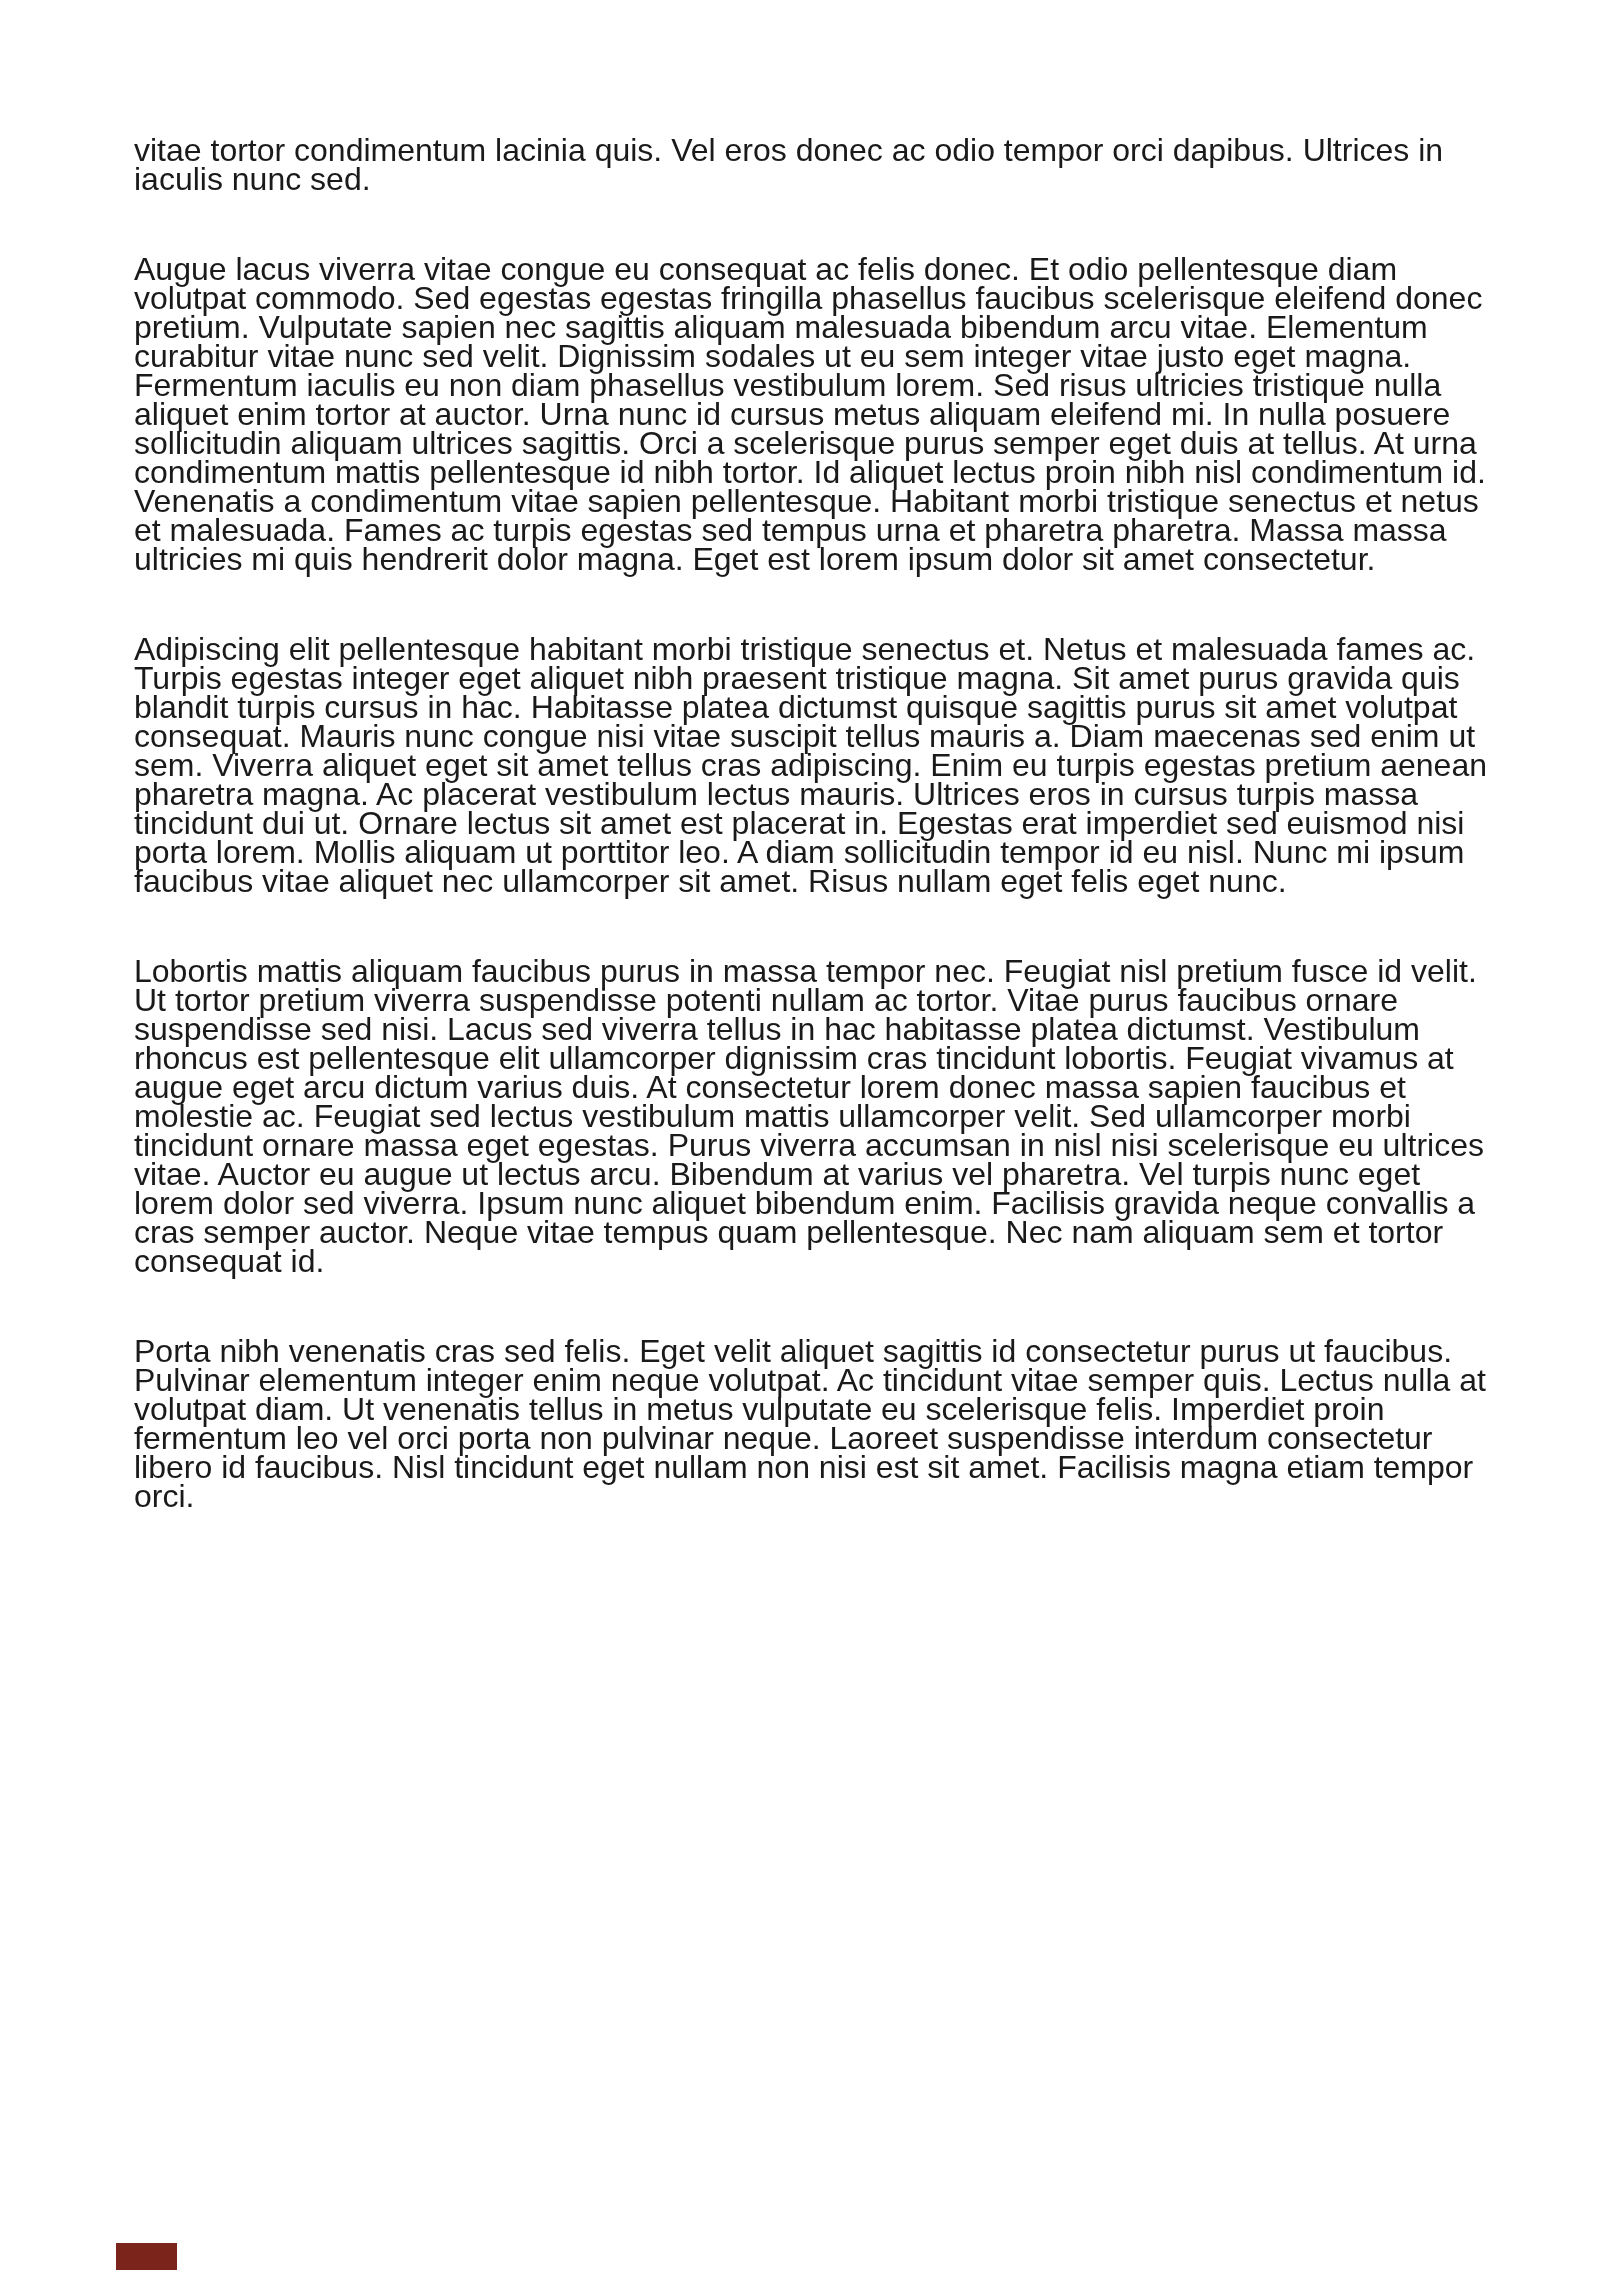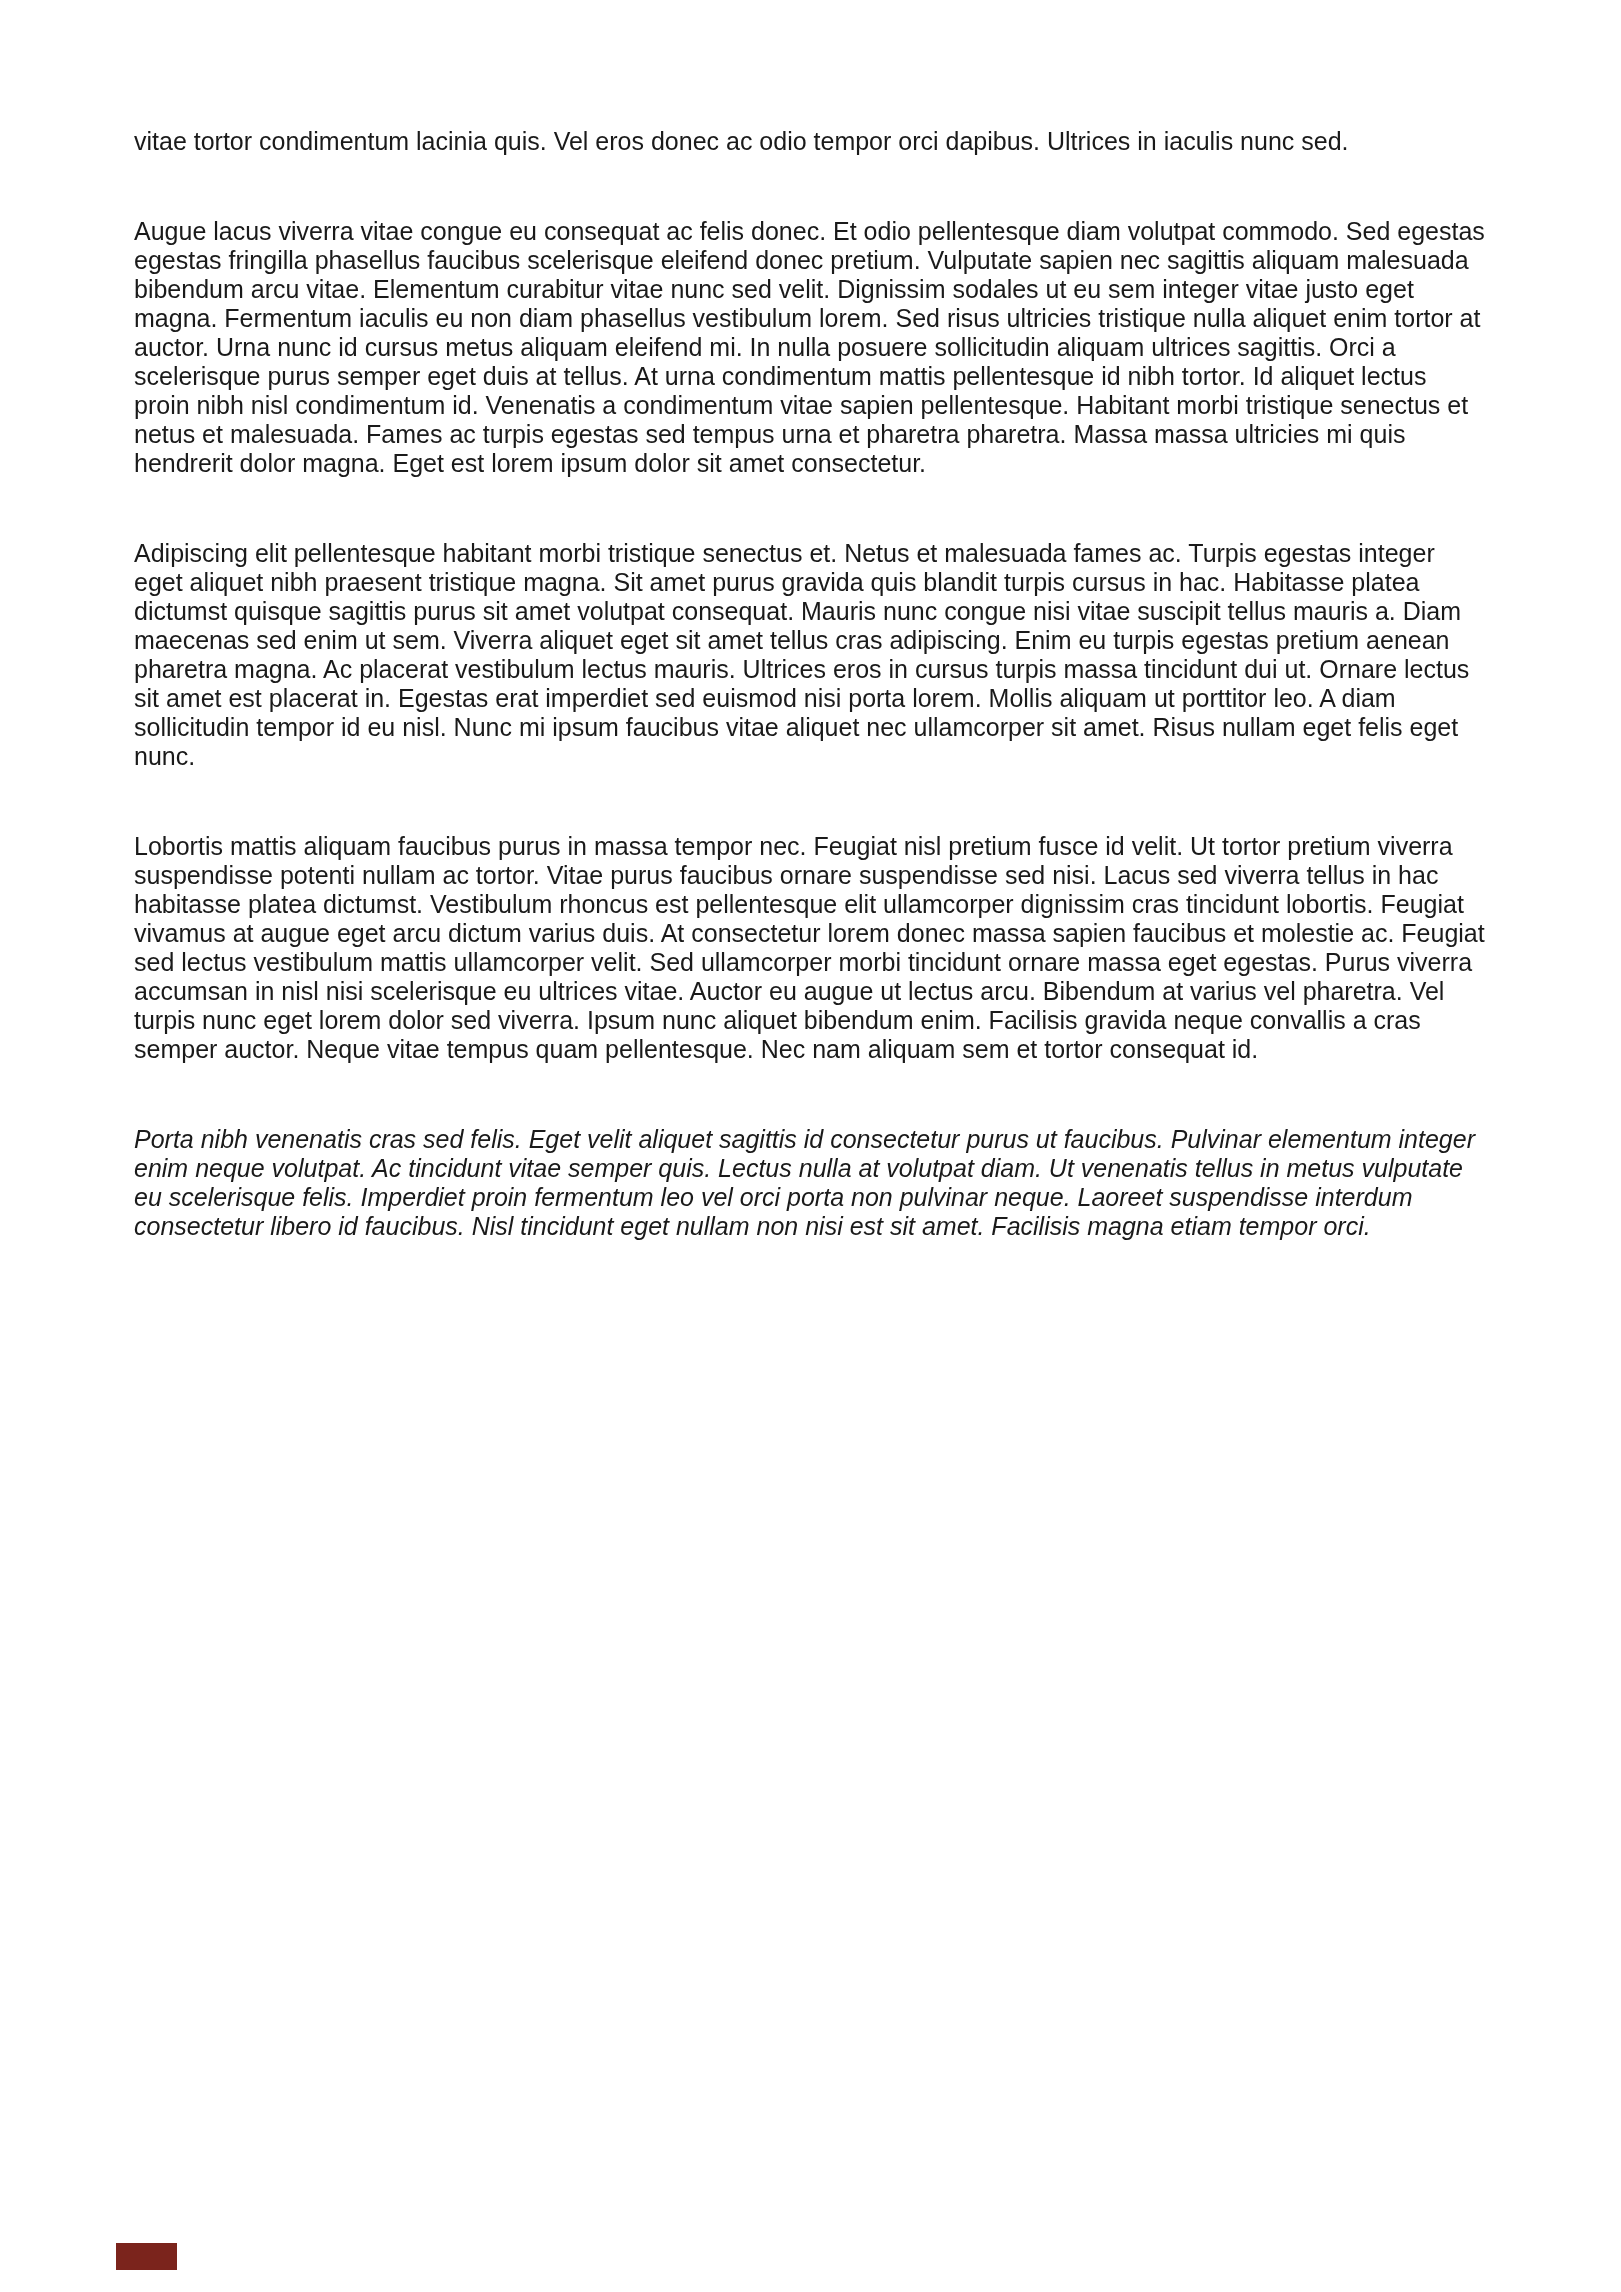--- a/index.html
+++ b/index.html
@@ -10,34 +10,33 @@
   .page {
     position: relative;
     width: 1621px;
     height: 2293px;
     background: #ffffff;
     overflow: hidden;
     font-family: "Liberation Sans", sans-serif;
   }
   .content {
     position: absolute;
-    top: 127px;
+    top: 136px;
     left: 134px;
     width: 1353px;
     color: #1a1a1a;
-    font-size: 25px;
+    font-size: 32px;
     line-height: 29px;
     text-align: left;
   }
   .para {
     margin: 0 0 61px 0;
   }
   .para:last-child {
     margin-bottom: 0;
-    font-style: italic;
   }
   .footer-marker {
     position: absolute;
     left: 116px;
     top: 2243px;
     width: 61px;
     height: 27.4px;
     background: #7b241c; 
   }
 </style>

